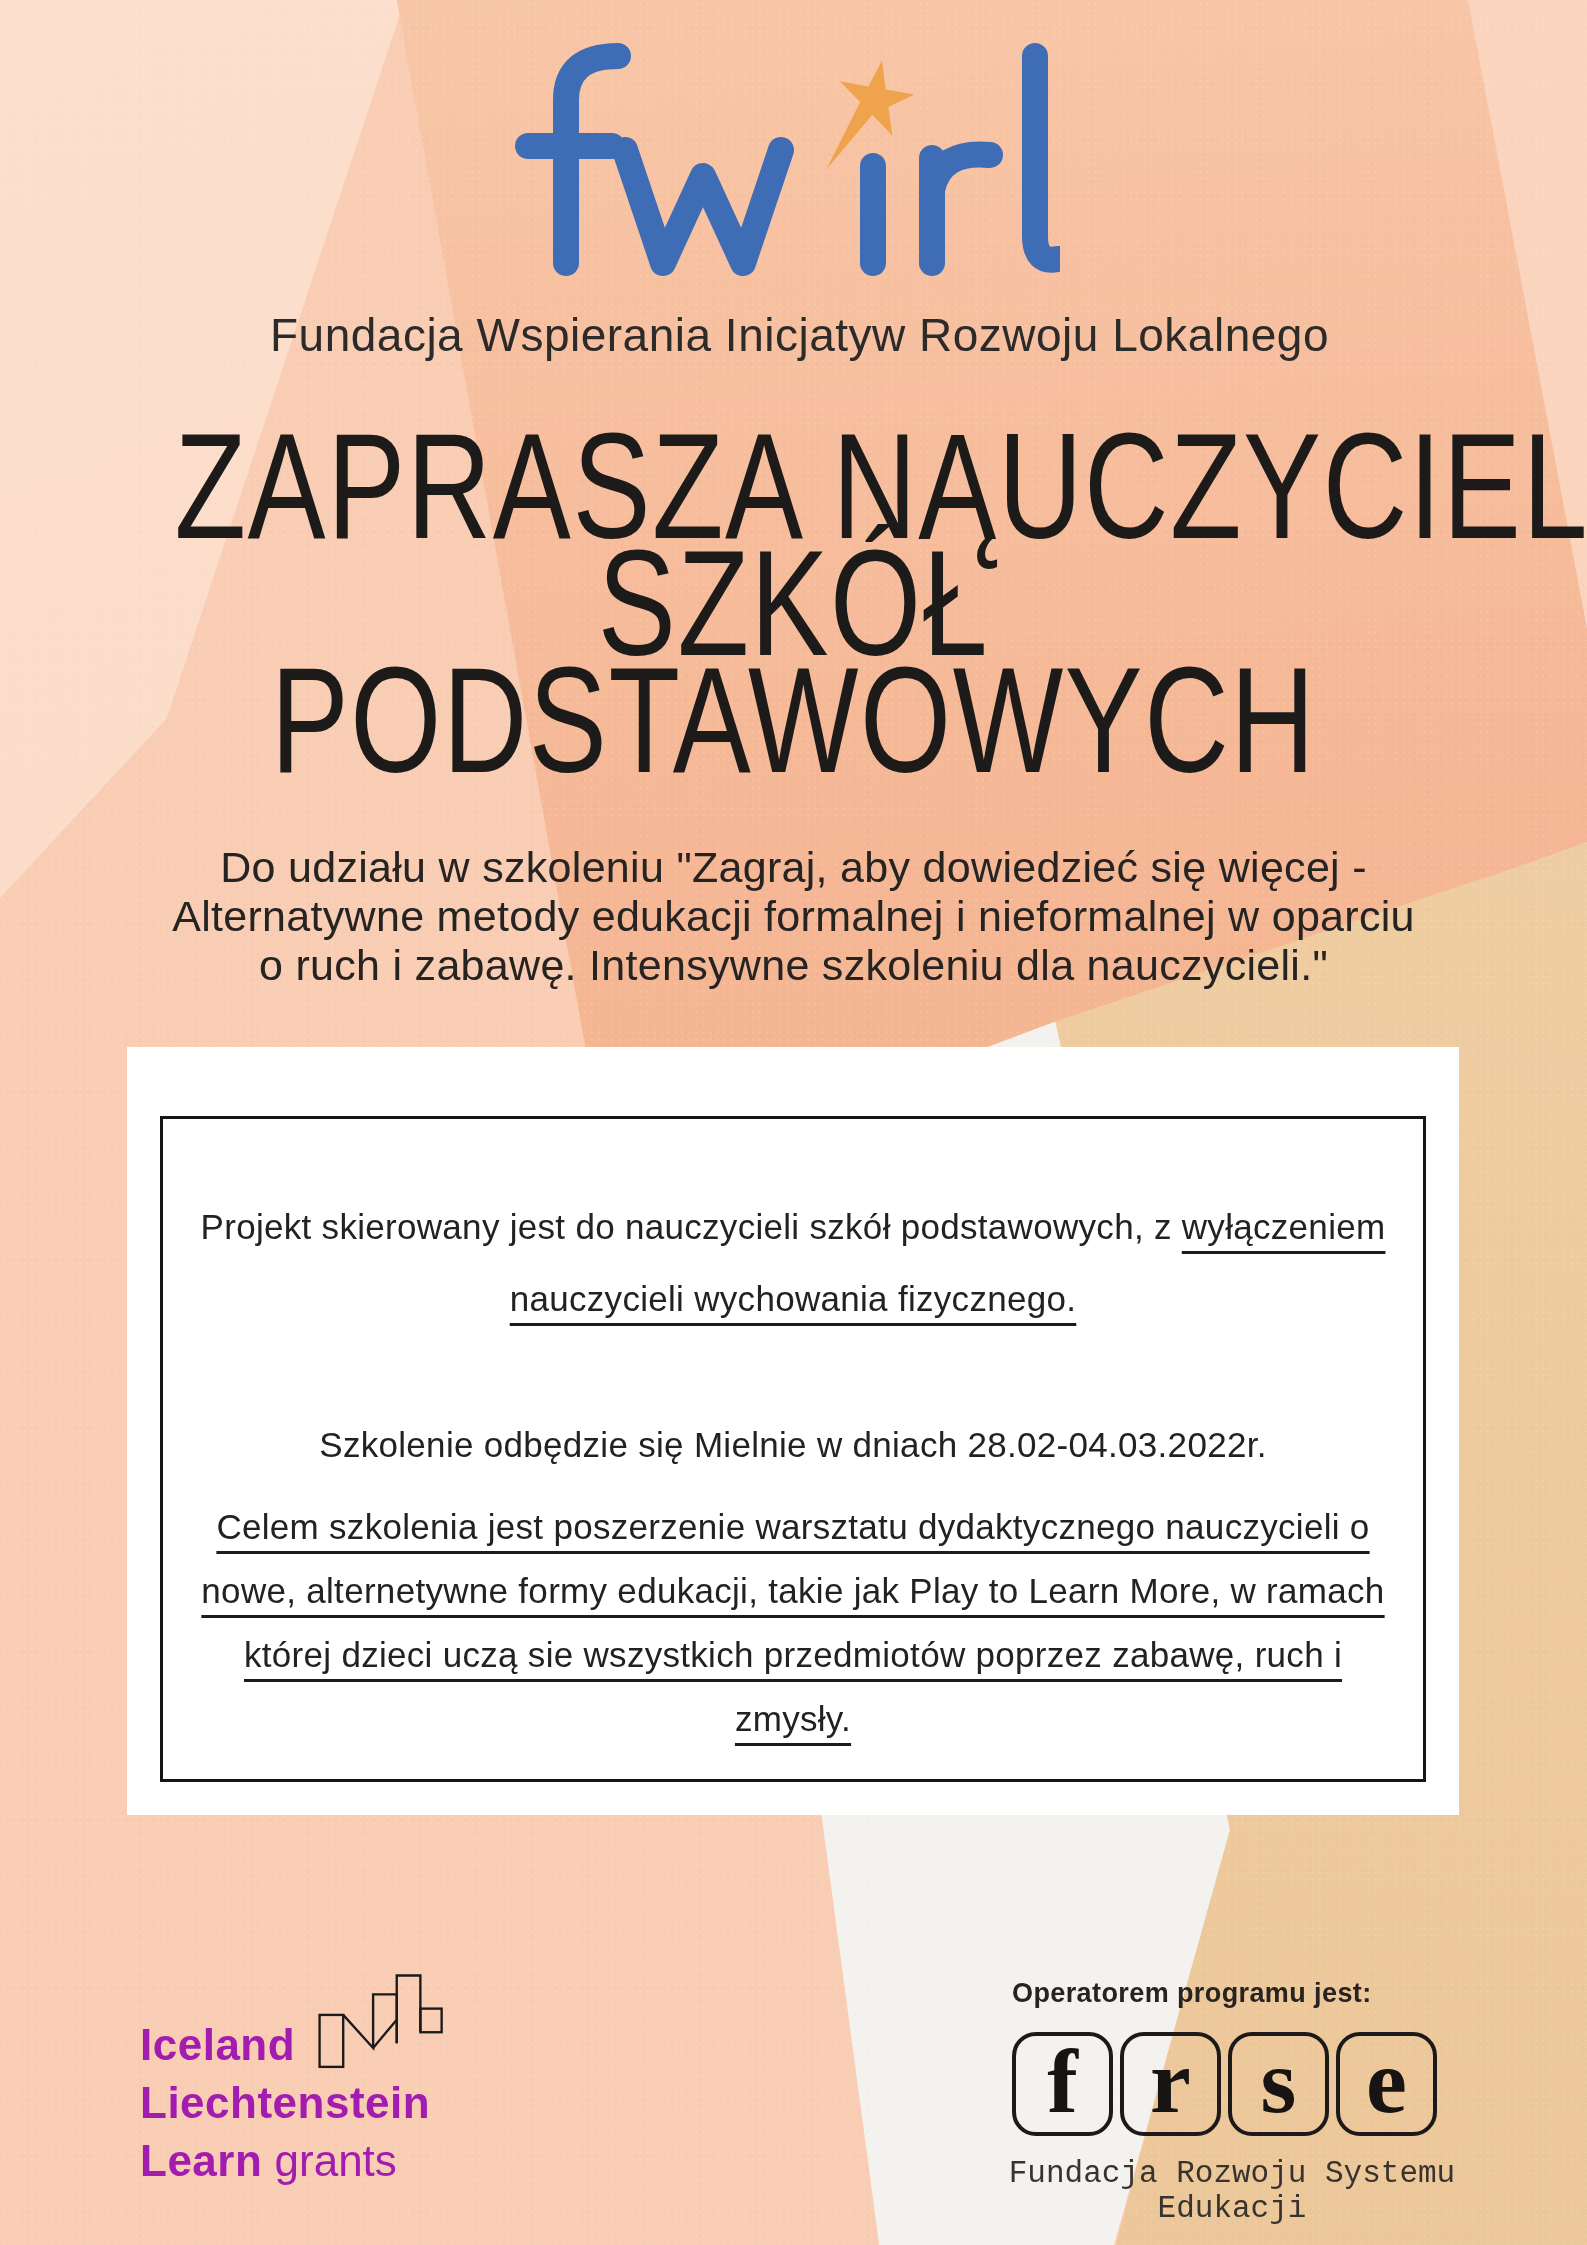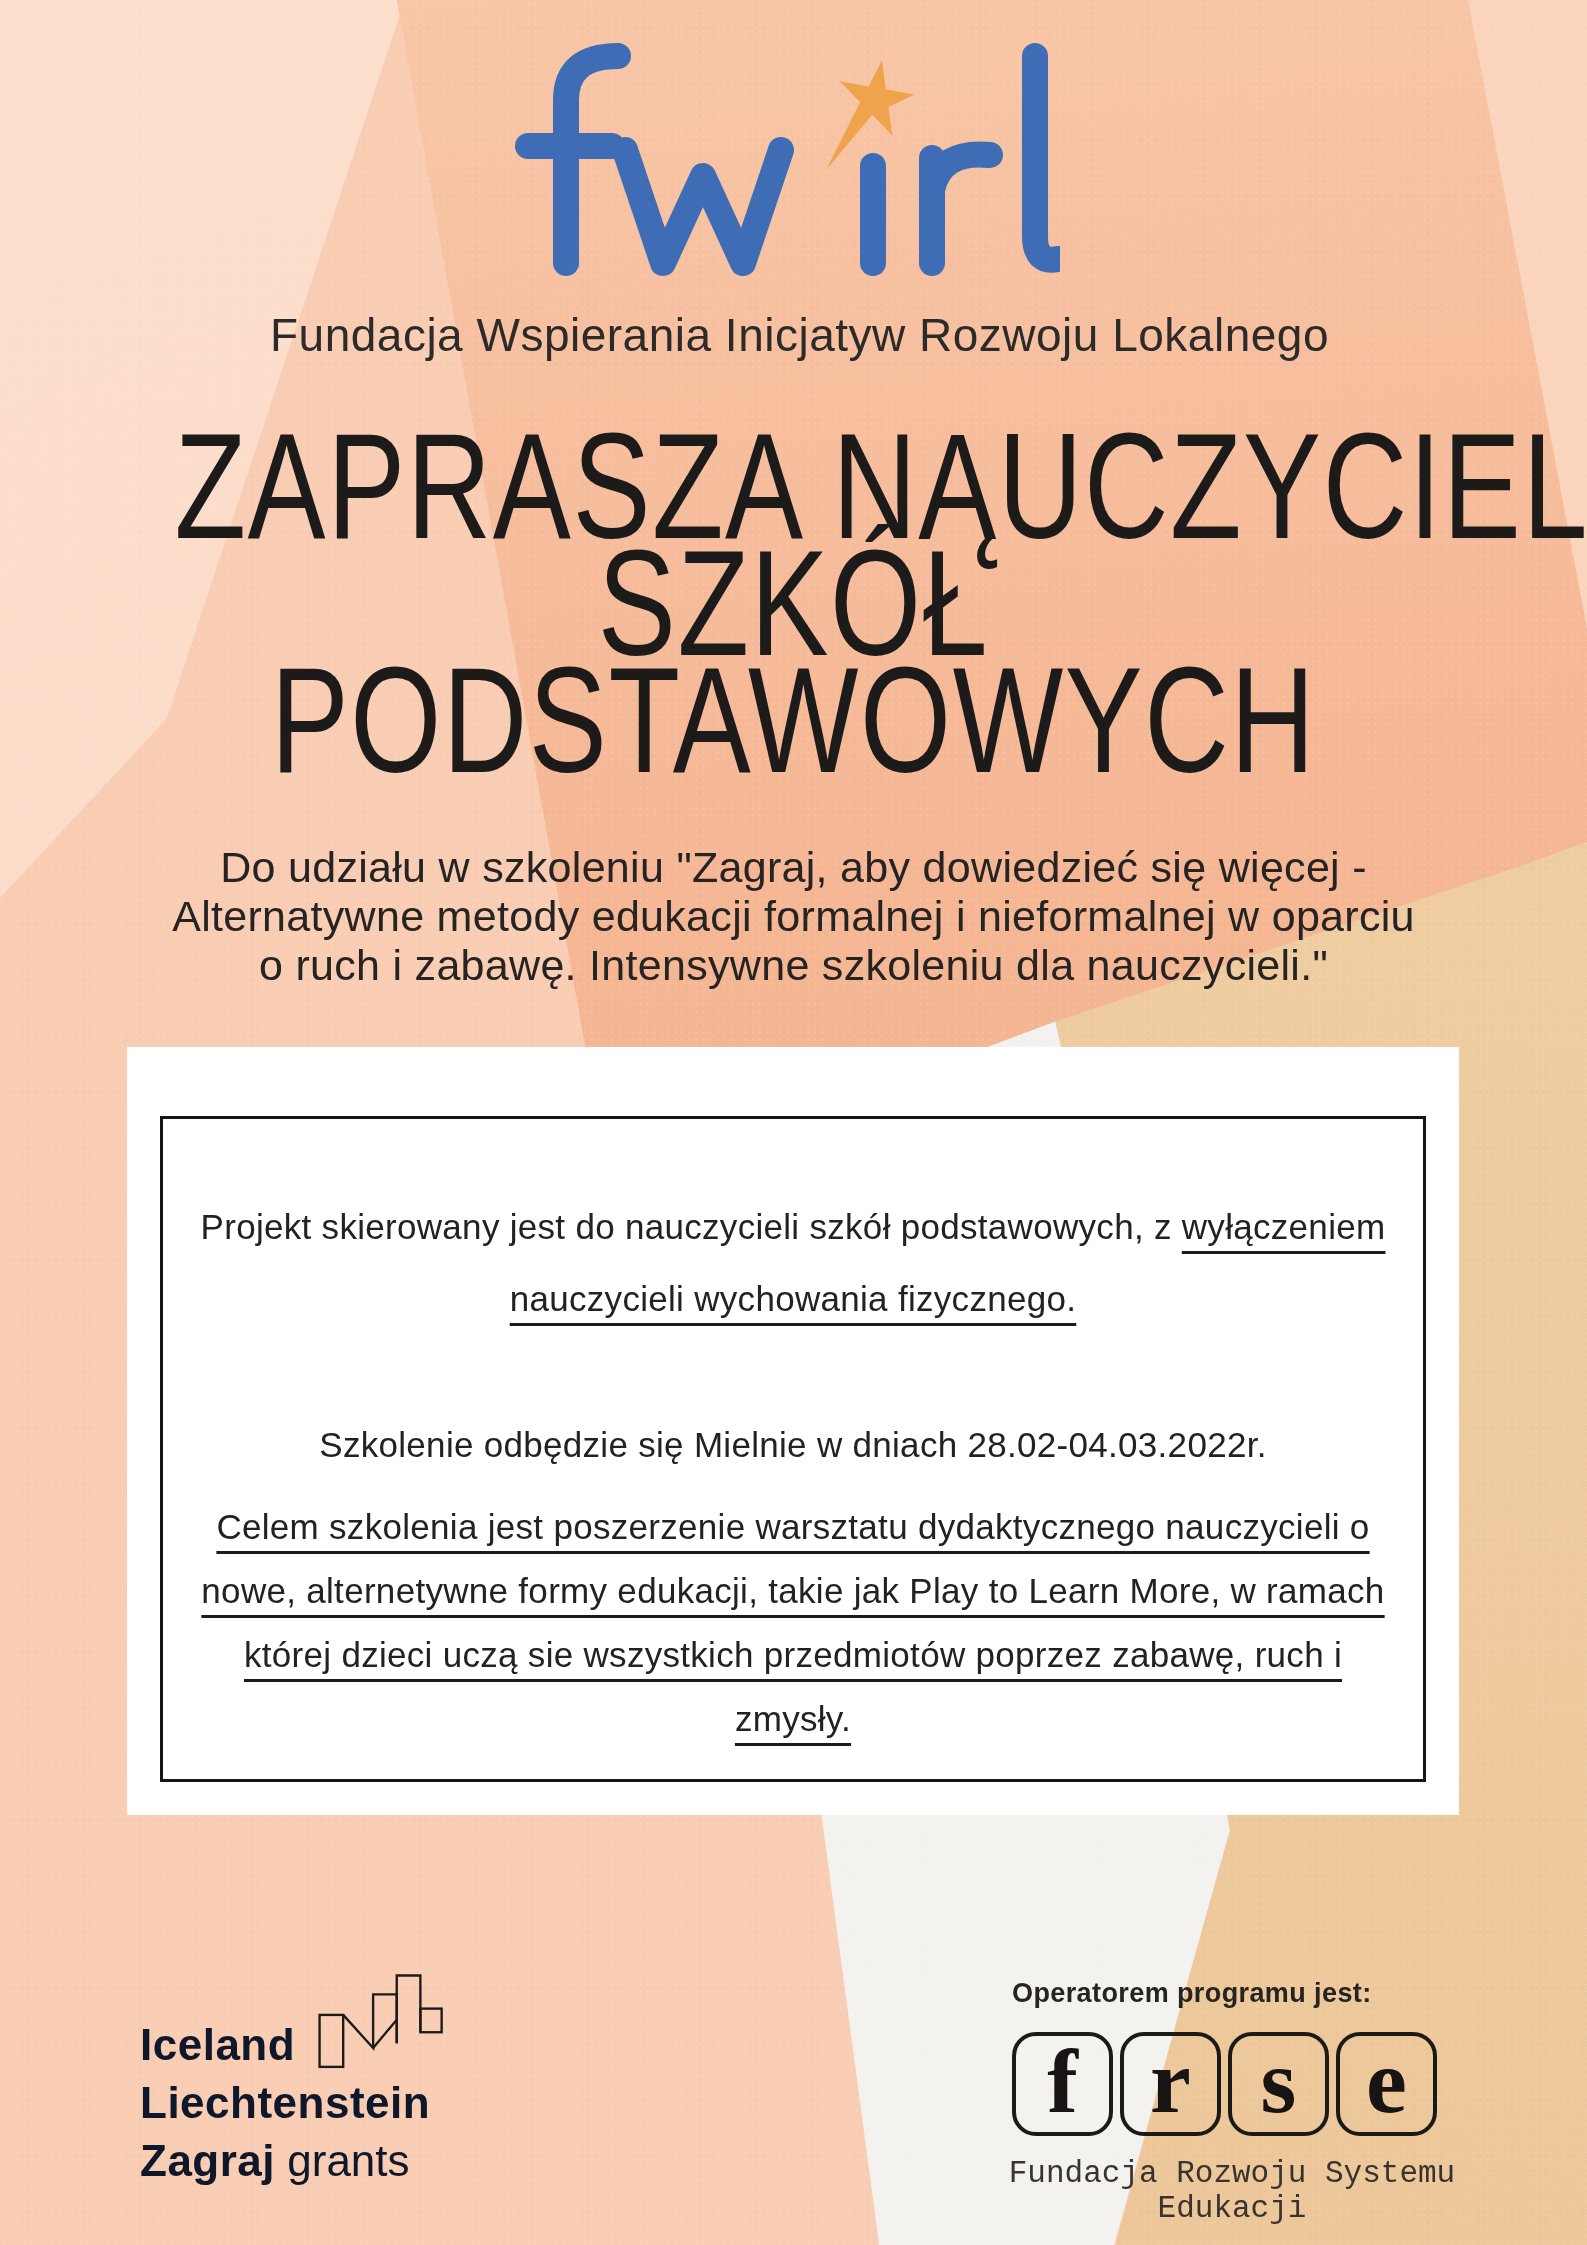--- a/index.html
+++ b/index.html
@@ -84,21 +84,21 @@
     text-decoration:underline;
     text-decoration-thickness:3px;
     text-underline-offset:12px;
     text-decoration-color:#1c1c1c;
   }
   
   .eea-mark{position:absolute;left:318px;top:1966px;width:126px;height:112px;}
   .eea-mark svg{display:block;width:100%;height:100%;}
   .eea-text{
     position:absolute;left:140px;top:2016px;
-    font-size:44px;line-height:58px;font-weight:700;color:#0f172a;
+    font-size:44px;line-height:58px;font-weight:700;color:#a21caf;
     letter-spacing:.5px;
   }
   .eea-text .light{font-weight:400;letter-spacing:0;}
   
   .op-label{
     position:absolute;left:1012px;top:1978px;
     font-size:27px;font-weight:700;color:#262321;letter-spacing:.4px;
   }
   .frse-row{
     position:absolute;left:1012px;top:2032px;display:flex;gap:7px;
@@ -179,21 +179,21 @@
         <path d="M32,56 L70,98 V30 H100 V92"></path>
         <path d="M70,98 L100,62"></path>
         <path d="M100,92 V6 H130 V78"></path>
         <rect x="130" y="48" width="27" height="30"></rect>
       </g>
     </svg>
   </div>
   <div class="eea-text">
     <div>Iceland</div>
     <div>Liechtenstein</div>
-    <div><span>Zagraj</span><span class="light"> grants</span></div>
+    <div><span>Learn</span><span class="light"> grants</span></div>
   </div>
 
   <div class="op-label">Operatorem programu jest:</div>
   <div class="frse-row">
     <div class="frse-cell">f</div>
     <div class="frse-cell">r</div>
     <div class="frse-cell">s</div>
     <div class="frse-cell">e</div>
   </div>
   <div class="frse-name">Fundacja Rozwoju Systemu Edukacji</div>

